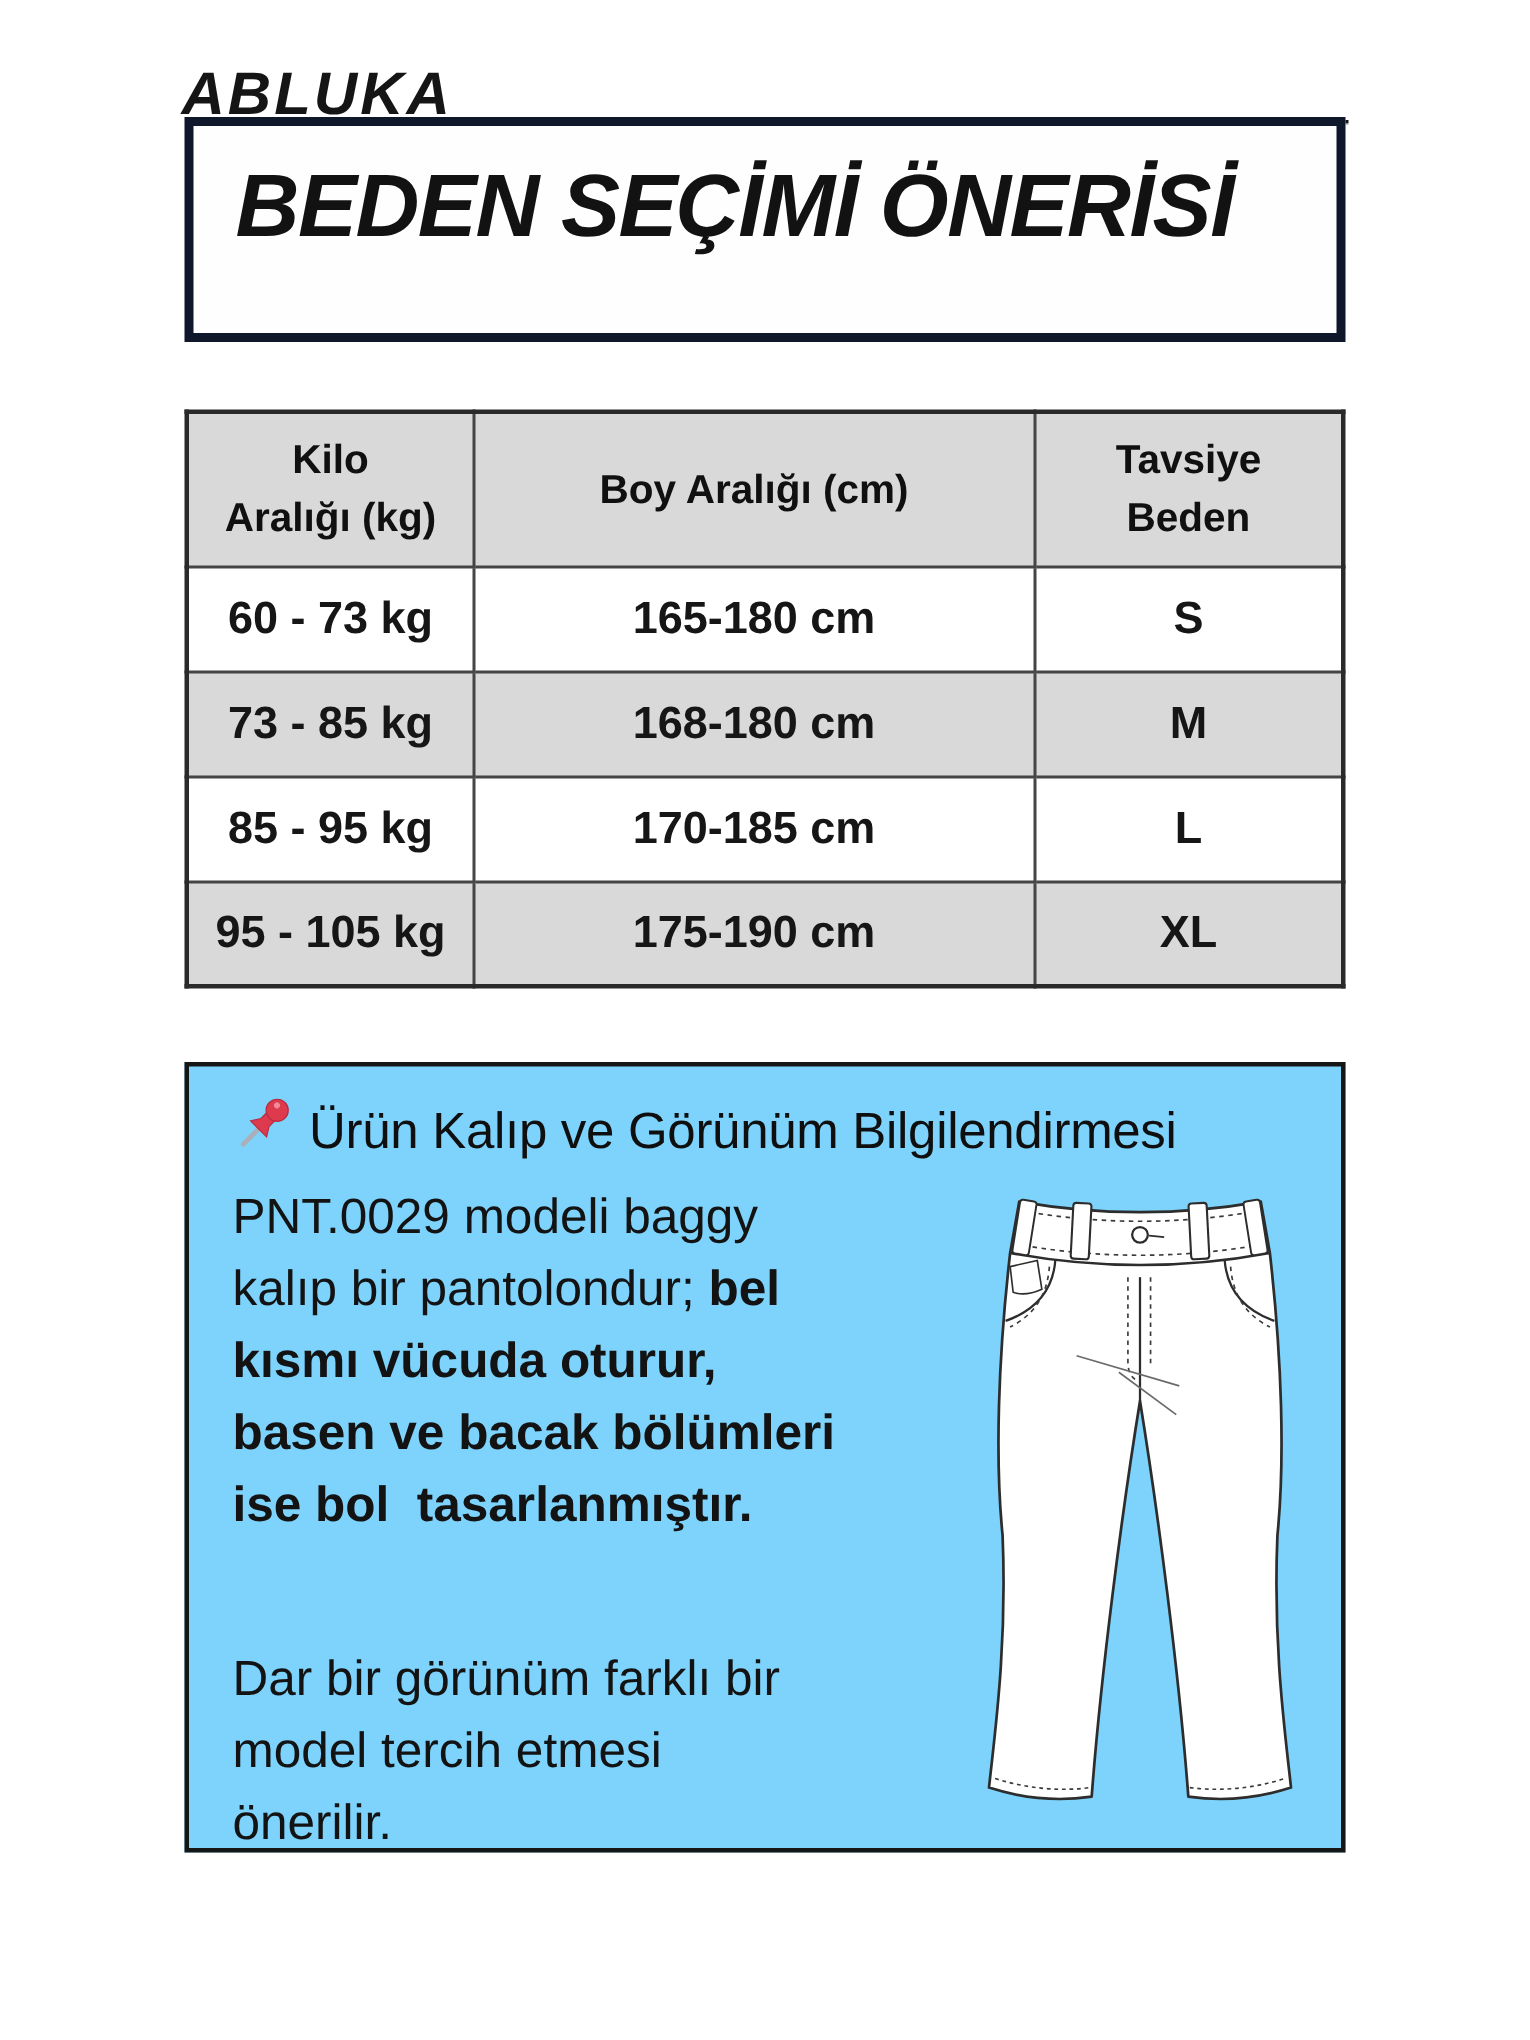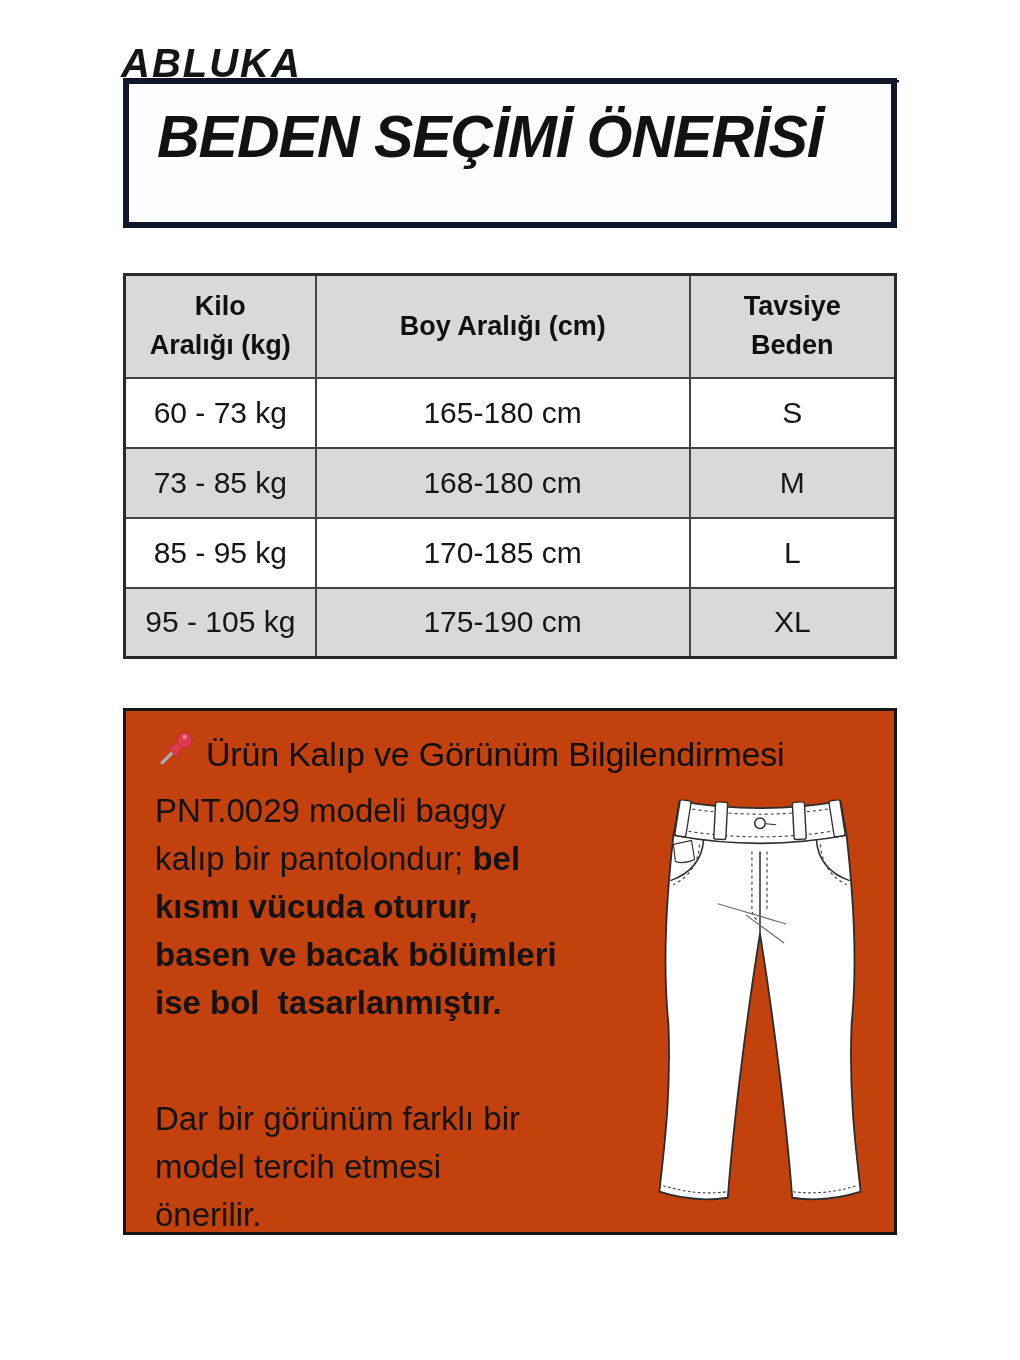--- a/index.html
+++ b/index.html
@@ -50,29 +50,29 @@
   }
   .size-table th, .size-table td {
     border: 2px solid #454545; text-align: center; vertical-align: middle; padding: 0;
   }
   .size-table thead th {
     background: #d9d9d9; height: 103px;
     font-size: 27px; font-weight: 700; line-height: 1.45; color: #101010;
   }
   .size-table thead th div { white-space: nowrap; }
   .size-table tbody td {
-    height: 70px; font-size: 30px; font-weight: 400; color: #161616;
+    height: 70px; font-size: 30px; font-weight: 700; color: #161616;
     background: #ffffff; white-space: nowrap;
   }
   .size-table tbody tr.alt td { background: #d9d9d9; }
 
   
   .info-box {
     position: absolute; left: 123px; top: 708px; width: 774px; height: 527px;
-    border: 3px solid #161616; background: #c2410c;
+    border: 3px solid #161616; background: #7dd3fc;
   }
   .info-heading-row {
     position: absolute; left: 24px; top: 20px;
     display: flex; align-items: center; gap: 10px;
   }
   .pin-wrap { width: 46px; height: 46px; flex: 0 0 auto; }
   .info-heading {
     font-size: 34px; font-weight: 400; color: #0f0f0f; letter-spacing: -0.2px; white-space: nowrap;
   }
   .info-body {

